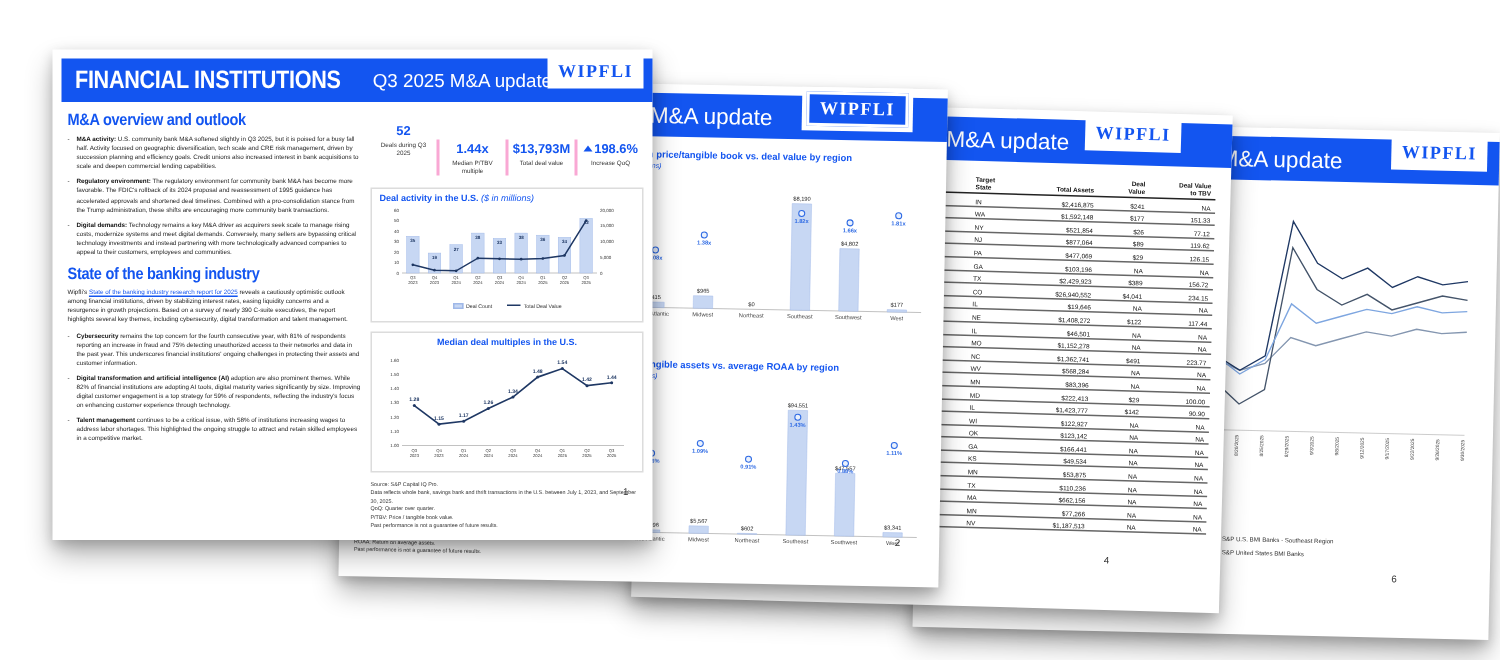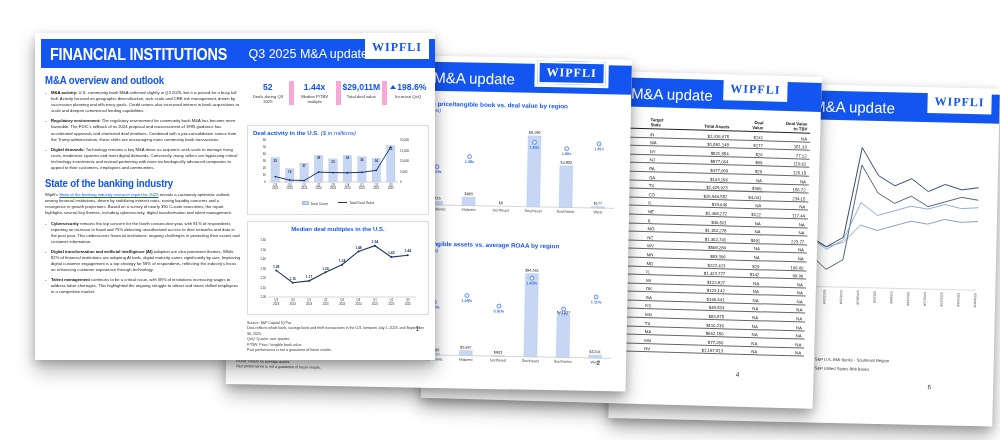--- a/index.html
+++ b/index.html
@@ -28,21 +28,21 @@
   .logo.inv span{color:#fff;}
   .h-blue{color:var(--blue);font-weight:800;font-size:10px;letter-spacing:-.2px;
     transform:scale(.97,1.1);transform-origin:left center;white-space:nowrap;}
   .bullet{display:flex;font-size:4.2px;line-height:1.45;color:#222;margin-top:4px;}
   .bullet .dash{width:6px;flex:none;}
   .bullet b{color:#111;}
   .smalltext{font-size:4.2px;line-height:1.45;color:#222;}
   a.link{color:var(--blue);text-decoration:underline;cursor:pointer;}
   .stats{position:absolute;left:212px;top:48px;width:182px;display:flex;}
   .stat{flex:1;text-align:center;padding:1px 2px;}
-  .stat + .stat{border-left:5px solid #f9a8d4;}
+  .stat + .stat{border-left:2px solid #f9a8d4;margin-top:12px;}
   .stat .v{color:var(--blue);font-weight:800;font-size:8.6px;white-space:nowrap;}
   .stat .l{color:#333;font-size:4.2px;line-height:1.3;margin-top:1.5px;}
   .tri{display:inline-block;width:0;height:0;border-left:3.2px solid transparent;
     border-right:3.2px solid transparent;border-bottom:4.6px solid var(--blue);
     margin-right:1.5px;vertical-align:1px;}
   .card{position:absolute;border:1px solid #dcdcdc;background:#fff;padding:4px 5px;}
   .ctitle{color:var(--blue);font-weight:700;font-size:6px;white-space:nowrap;}
   .ctitle .sub{font-style:italic;font-weight:400;}
   .csub{color:var(--blue);font-style:italic;font-size:4.6px;margin-top:1px;}
   .legendrow{display:flex;justify-content:center;gap:10px;font-size:3.5px;color:#333;
@@ -119,21 +119,21 @@
     <div class="stats" id="stats-row">
         <div class="stat">
           <div class="v">52</div>
           <div class="l">Deals during Q3 2025</div>
         </div>
         <div class="stat">
           <div class="v">1.44x</div>
           <div class="l">Median P/TBV multiple</div>
         </div>
         <div class="stat">
-          <div class="v">$29,011M</div>
+          <div class="v">$13,793M</div>
           <div class="l">Total deal value</div>
         </div>
         <div class="stat">
           <div class="v"><span class="tri"></span>198.6%</div>
           <div class="l">Increase QoQ</div>
         </div>
       </div>
 
     <div class="card" style="left:212px;top:92px;width:182px;height:90px;">
       <div class="ctitle"><span>Deal activity in the U.S.</span><span class="sub"> ($ in millions)</span></div>

